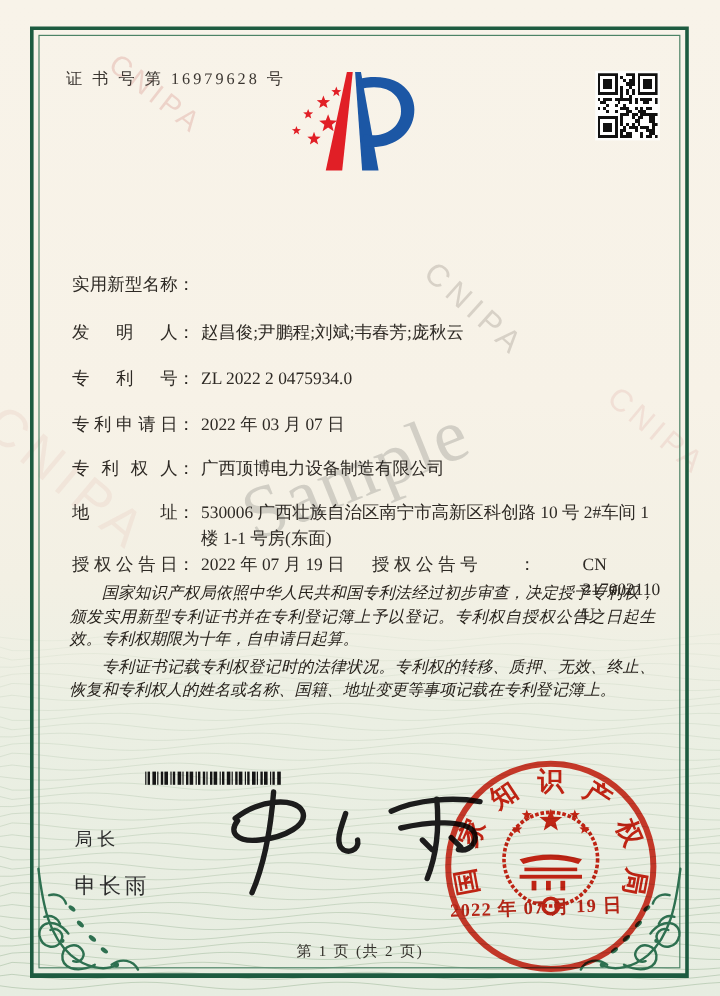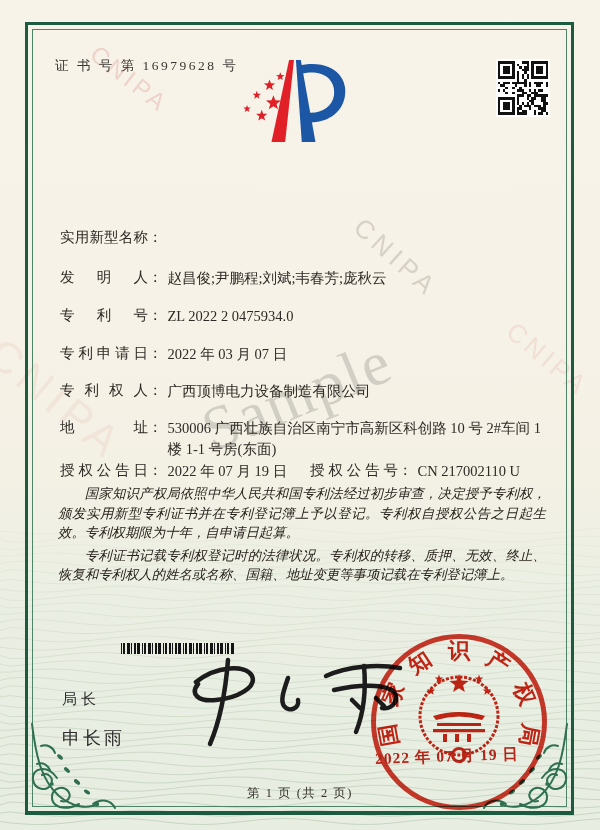--- a/index.html
+++ b/index.html
@@ -18,21 +18,21 @@
   .logo{position:absolute;left:233px;top:57px;z-index:5;}
   .qr{position:absolute;left:496px;top:59px;background:#fdfdfb;padding:2px;z-index:5;}
   .title{position:absolute;left:0;top:140px;width:100%;text-align:center;
        font-size:33px;font-weight:700;letter-spacing:7px;color:#17120e;z-index:5;}
   
   .frow{position:absolute;left:60px;width:486px;font-size:14.5px;color:#2e2a25;z-index:5;display:flex;align-items:flex-start;}
   .flabel{display:inline-block;width:88px;text-align:justify;text-align-last:justify;flex:none;}
   .fcolon{flex:none;margin-right:5px;}
   .fvalue{display:inline-block;line-height:21px;}
   .addr .fvalue{width:400px;}
-  .pair2{position:absolute;left:250px;top:0;display:flex;}
+  .pair2{position:absolute;left:250px;top:0;display:flex;gap:34px;}
   
   .paras{position:absolute;left:58px;top:484px;width:488px;z-index:5;}
   .paras p{margin:0 0 3px 0;font-size:13.4px;font-style:italic;line-height:19.5px;
        text-indent:2em;text-align:justify;color:#27221c;}
   
   .barcode{position:absolute;left:121px;top:643px;width:114px;height:11px;display:flex;z-index:5;}
   .barcode span{display:block;height:100%;}
   
   .sig-title{position:absolute;left:62px;top:690px;font-family:"Liberation Sans","DejaVu Sans",sans-serif;
        font-size:15px;letter-spacing:4px;color:#2c2c2c;z-index:5;}

